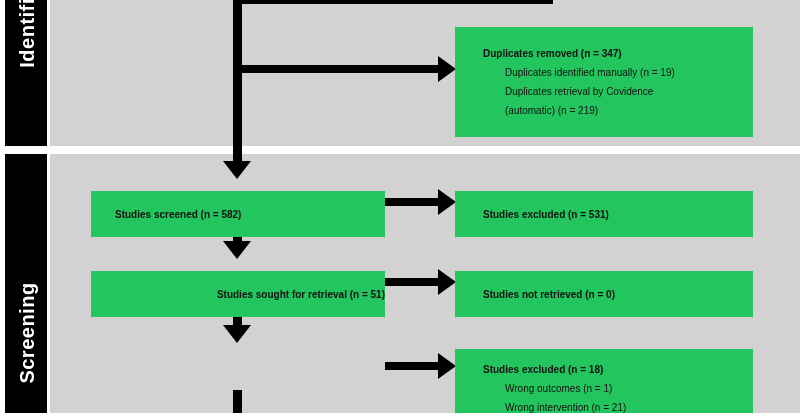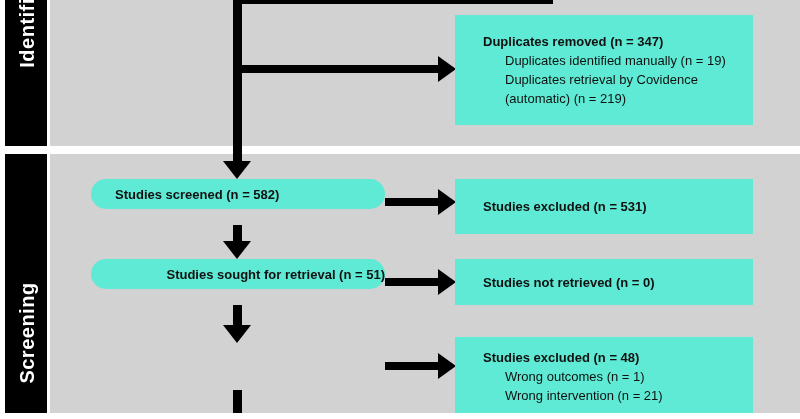--- a/index.html
+++ b/index.html
@@ -50,39 +50,40 @@
     color: #ffffff;
     font-weight: bold;
     font-size: 20px;
     letter-spacing: 0.5px;
   }
   .vlabel.identification { left: 27px; top: 2px; }
   .vlabel.screening { left: 27px; top: 333px; }
 
   .box {
     position: absolute;
-    background: #5eead4;
+    background: #22c55e;
     color: #111111;
-    font-size: 13px;
+    font-size: 10px;
     line-height: 19px;
     white-space: nowrap;
+    margin-top: 12px;
   }
   .box .title { font-weight: bold; }
   .box .sub { padding-left: 22px; font-weight: normal; }
   .box.center-v {
     display: flex;
     flex-direction: column;
     justify-content: center;
   }
-  .box.left-col { left: 91px; width: 294px; height: 30px; padding-left: 24px; box-sizing: border-box; border-radius: 17px; }
+  .box.left-col { left: 91px; width: 294px; height: 46px; padding-left: 24px; box-sizing: border-box; }
   .box.right-col { left: 455px; width: 298px; padding-left: 28px; box-sizing: border-box; }
 
   .box.duplicates { top: 15px; height: 110px; }
   .box.screened { top: 179px; }
-  .box.excluded-screening { top: 179px; height: 55px; }
+  .box.excluded-screening { top: 179px; height: 46px; }
   .box.sought { top: 259px; text-align: right; }
   .box.not-retrieved { top: 259px; height: 46px; }
   .box.assessed { top: 344px; }
   .box.excluded-eligibility { top: 337px; height: 96px; padding-top: 11px; }
 
   .shaft { position: absolute; background: #000000; }
   .head-down {
     position: absolute;
     width: 0; height: 0;
     border-left: 14px solid transparent;
@@ -171,19 +172,19 @@
     <div class="box left-col sought center-v">
       <div class="title">Studies sought for retrieval (n = 51)</div>
     </div>
 
     <div class="box right-col not-retrieved center-v">
       <div class="title">Studies not retrieved (n = 0)</div>
     </div>
 
 
     <div class="box right-col excluded-eligibility">
-      <div class="title">Studies excluded (n = 48)</div>
+      <div class="title">Studies excluded (n = 18)</div>
       <div class="sub">Wrong outcomes (n = 1)</div>
       <div class="sub">Wrong intervention (n = 21)</div>
     </div>
 
   </div>
 </div>
 
 </body></html>

